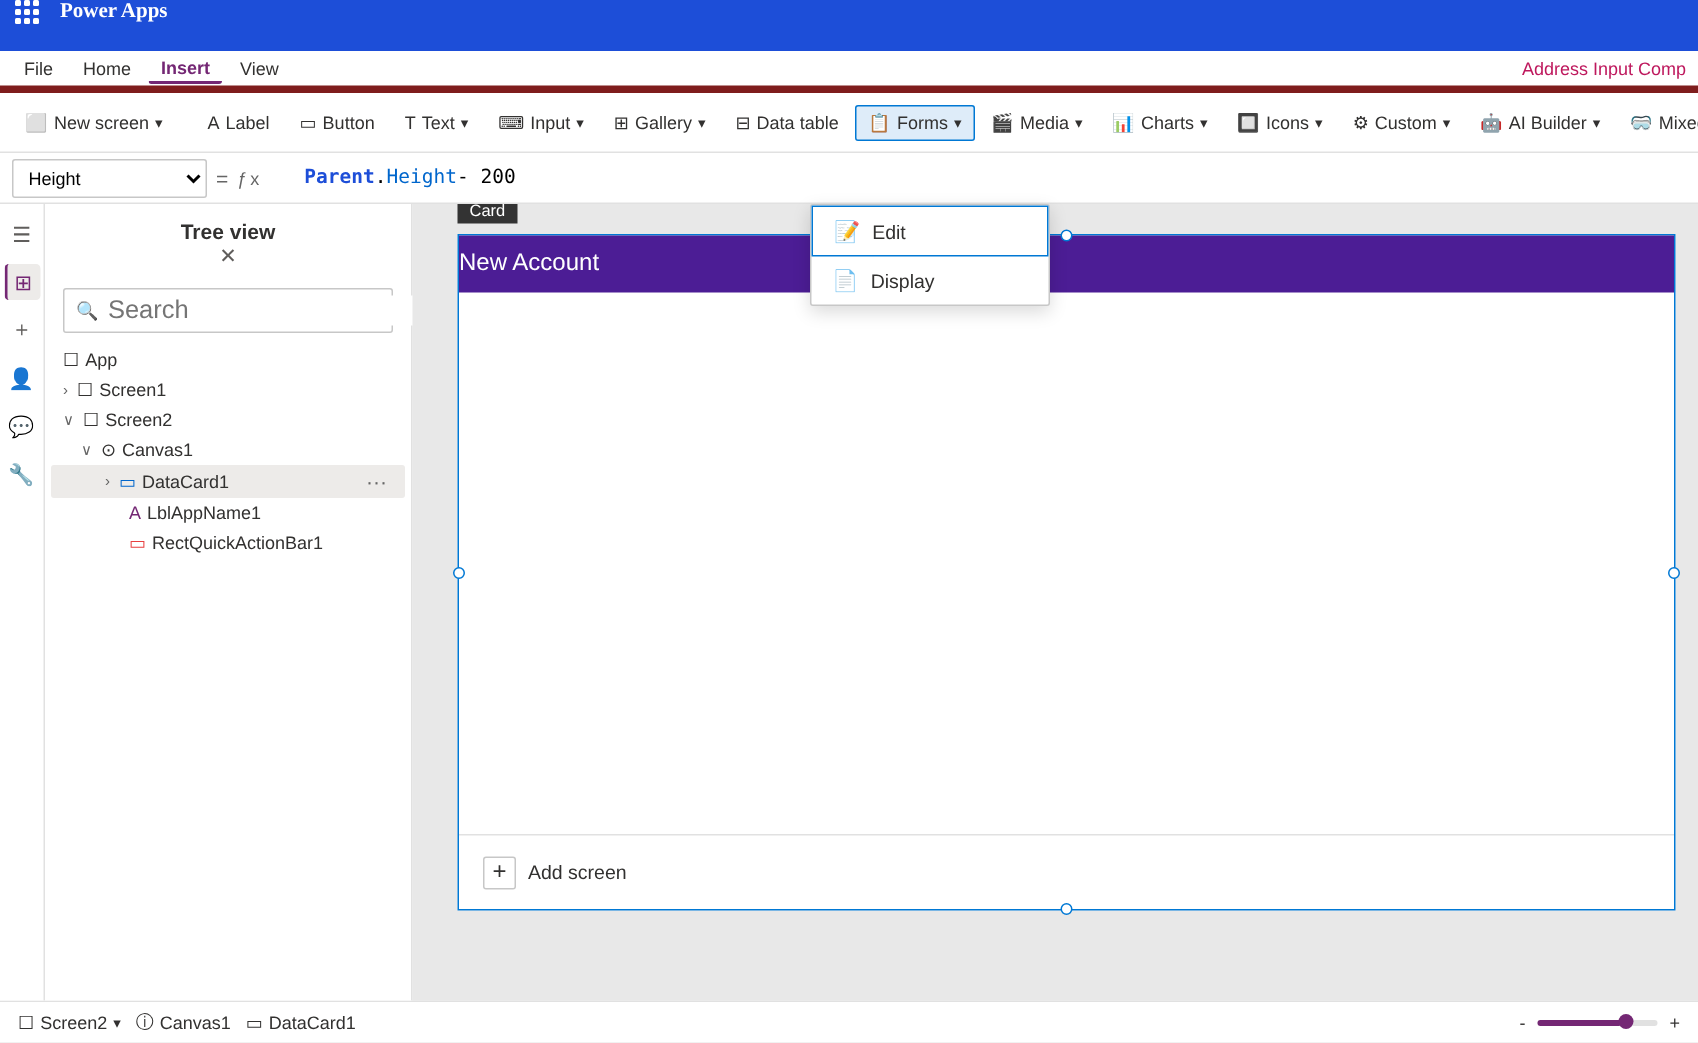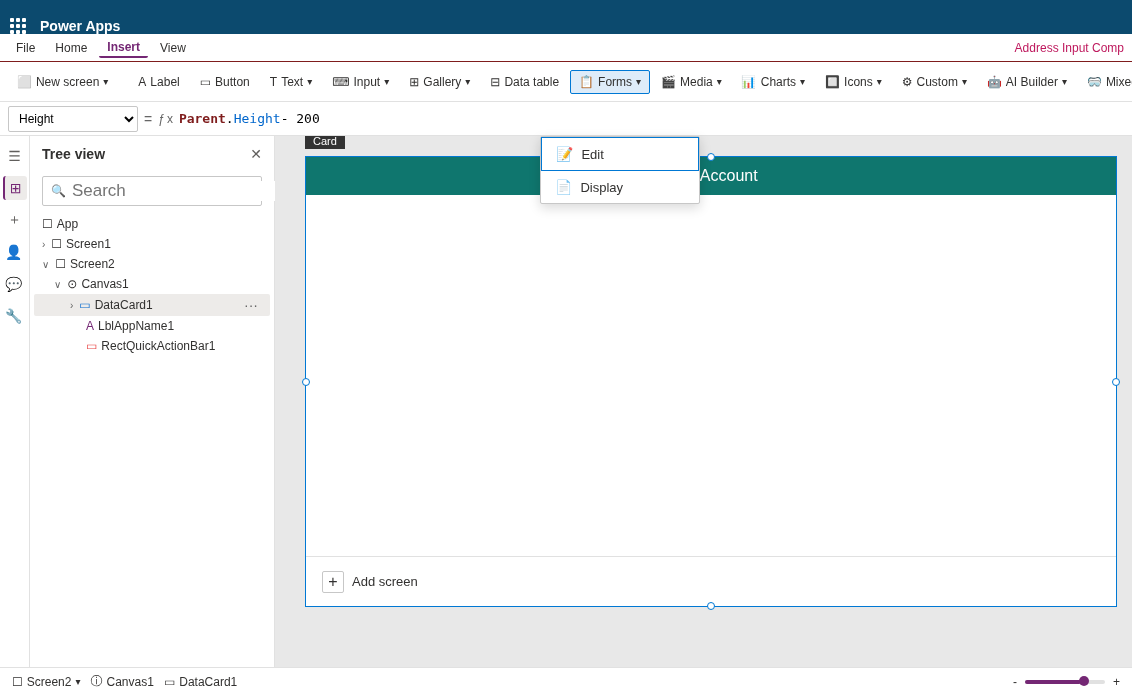--- a/index.html
+++ b/index.html
@@ -1,40 +1,41 @@
 <!DOCTYPE html>
 <html><head>
   <meta charset="utf-8">
   <style>
     * { box-sizing: border-box; margin: 0; padding: 0; }
     body { font-family: 'Segoe UI', sans-serif; font-size: 13px; background: #f3f2f1; overflow: hidden; width: 1132px; height: 695px; }
 
     
     .top-bar {
-      background: #0c4a6e;
+      background: #1d4ed8;
       color: white;
       height: 34px;
       display: flex;
-      align-items: flex-end;
+      align-items: flex-start;
       padding: 0 10px;
       gap: 8px;
+      font-family: Liberation Serif, serif;
     }
     .top-bar-grid { display: flex; align-items: center; gap: 6px; }
     .grid-icon { display: grid; grid-template-columns: repeat(3,4px); gap: 2px; margin-right: 6px; }
     .grid-dot { width: 4px; height: 4px; background: white; border-radius: 1px; }
     .top-bar-title { font-size: 14px; font-weight: 600; color: white; }
 
     
     .menu-bar {
       background: white;
       height: 28px;
       display: flex;
       align-items: center;
       padding: 0 8px;
-      border-bottom: 1px solid #7f1d1d;
+      border-bottom: 5px solid #7f1d1d;
       gap: 4px;
     }
     .menu-item {
       padding: 2px 8px;
       font-size: 12px;
       cursor: pointer;
       color: #323130;
       border-radius: 2px;
     }
     .menu-item.active { border-bottom: 2px solid #742774; font-weight: 600; color: #742774; }
@@ -119,20 +120,21 @@
       background: white;
       border-right: 1px solid #e1e1e1;
       display: flex;
       flex-direction: column;
     }
     .tree-header {
       display: flex;
       align-items: center;
       justify-content: space-between;
       padding: 10px 12px 6px;
+      flex-direction: column;
     }
     .tree-title { font-size: 14px; font-weight: 600; color: #323130; }
     .tree-close { cursor: pointer; color: #605e5c; font-size: 14px; }
     .tree-tabs { display: flex; padding: 0 12px; gap: 12px; border-bottom: 1px solid #e1e1e1; padding-bottom: 6px; }
     .tree-tab { font-size: 12px; color: #605e5c; cursor: pointer; padding-bottom: 4px; }
     .tree-tab.active { color: #742774; border-bottom: 2px solid #742774; font-weight: 600; }
     .tree-search {
       margin: 8px 12px;
       display: flex;
       align-items: center;
@@ -174,25 +176,25 @@
     .canvas-frame {
       position: absolute;
       top: 20px;
       left: 30px;
       right: 15px;
       bottom: 60px;
       background: white;
       border: 1px solid #c7c7c7;
     }
     .canvas-header {
-      background: #0f766e;
+      background: #4c1d95;
       height: 38px;
       display: flex;
       align-items: center;
-      justify-content: center;
+      justify-content: flex-start;
       color: white;
       font-size: 16px;
       font-weight: 500;
       position: relative;
     }
     .card-label {
       position: absolute;
       top: -24px;
       left: -1px;
       background: #333;
@@ -393,21 +395,21 @@
 <div class="formula-bar">
   <select class="formula-dropdown">
     <option>Height</option>
   </select>
   <span class="formula-equals">=</span>
   <span class="formula-fx">
     <span>ƒ</span>
     <span>x</span>
   </span>
   <div style="flex:1; font-family: Consolas, monospace; font-size: 13px; display: flex; align-items: center; gap:0;">
-    <span style="color:#7f1d1d; font-weight:600;">Parent</span>
+    <span style="color:#1d4ed8; font-weight:600;margin-left:24px;">Parent</span>
       <span>.</span>
       <span style="color:#0066cc;">Height</span>
       <span> - 200</span>
   </div>
 </div>
 
 <div class="main-layout">
 
   <div class="sidebar-icons">
     <div class="sidebar-icon">☰</div>

